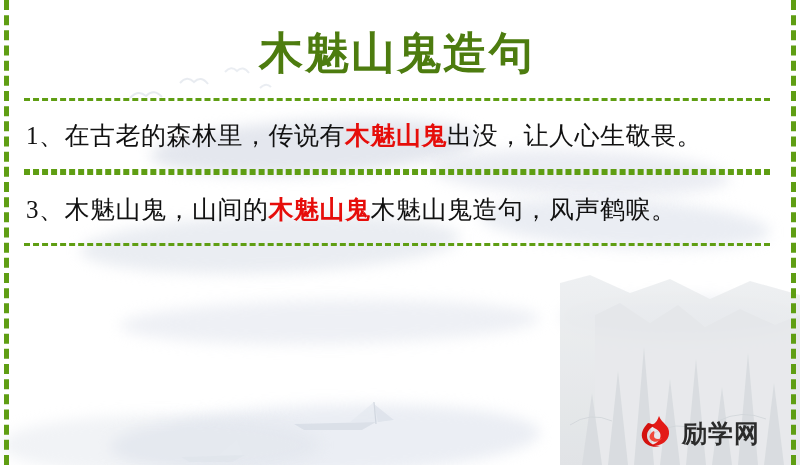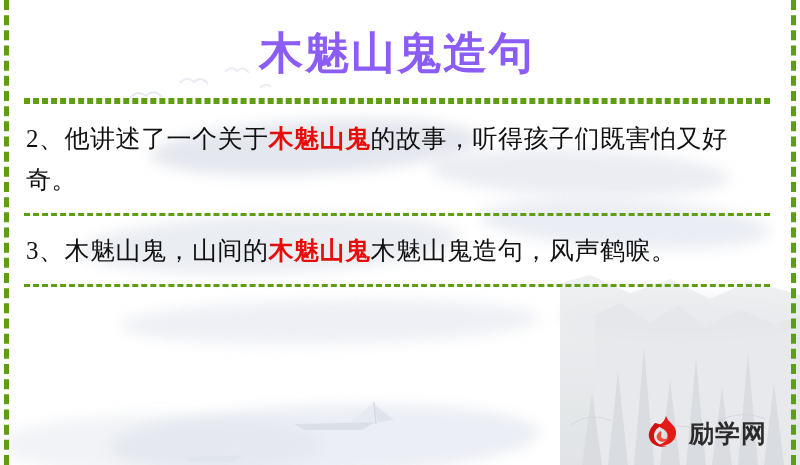--- a/index.html
+++ b/index.html
@@ -101,21 +101,21 @@
     box-sizing: border-box;
     height: 100%;
   }
 
   .title {
     text-align: center;
     font-family: "Liberation Serif", "DejaVu Serif", serif;
     font-weight: bold;
     font-size: 44px;
     line-height: 1;
-    color: #8b5cf6;
+    color: #4d7c0f;
     letter-spacing: 2px;
     padding-top: 32px;
     padding-bottom: 22px;
     white-space: nowrap;
   }
 
   .rule {
     height: 0;
     border-top: 3px dashed #5f9e13;
     margin: 0 2px;
@@ -131,21 +131,21 @@
     word-break: break-all;
   }
   .sentence .kw {
     color: #e60d0a;
     font-weight: bold;
   }
 
   
   .logo {
     position: absolute;
-    right: 33px;
+    right: 40px;
     bottom: 12px;
     z-index: 5;
     display: flex;
     align-items: center;
     gap: 7px;
   }
   .logo-mark { width: 40px; height: 40px; display: block; }
   .logo-text {
     font-family: "Liberation Sans", "DejaVu Sans", sans-serif;
     font-weight: bold;
@@ -218,26 +218,26 @@
 
   <div class="frame-v left"></div>
   <div class="frame-v right"></div>
 
   <div class="content">
 
     <div class="title">木魅山鬼造句</div>
 
     <div class="rule"></div>
 
-
-    <div class="rule"></div>
-
     <div class="sentence">
-      <span>2、</span><span>他讲述了一个关于</span><span class="kw">木魅山鬼</span><span>的故事，听得孩子们既害怕又好奇。</span>
+      <span>1、</span><span>在古老的森林里，传说有</span><span class="kw">木魅山鬼</span><span>出没，让人心生敬畏。</span>
     </div>
+
+    <div class="rule"></div>
+
 
     <div class="rule"></div>
 
     <div class="sentence">
       <span>3、</span><span>木魅山鬼，山间的</span><span class="kw">木魅山鬼</span><span>木魅山鬼造句，风声鹤唳。</span>
     </div>
 
     <div class="rule"></div>
 
   </div>

